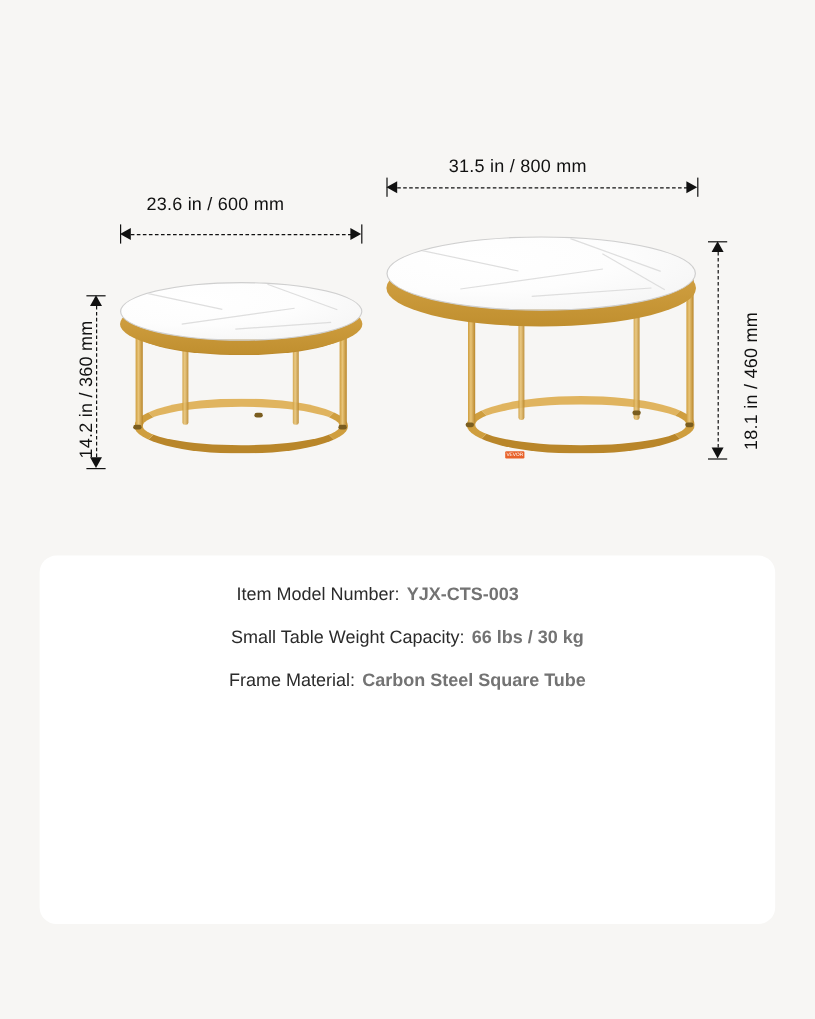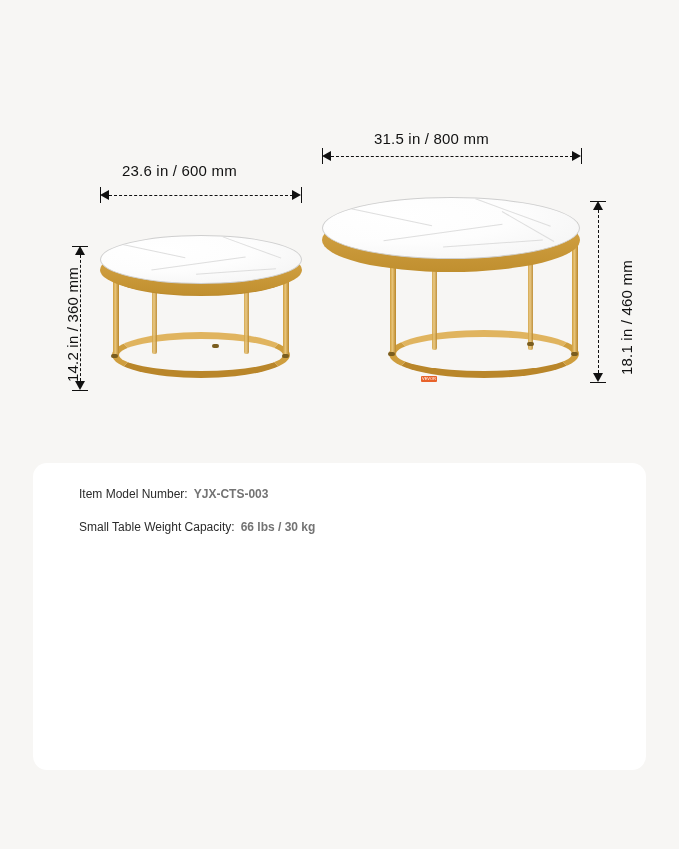--- a/index.html
+++ b/index.html
@@ -152,22 +152,23 @@
     background: #ffffff;
     border-radius: 14px;
   }
   .spec-rows {
     padding: 24px 46px 0 46px;
   }
   .spec-row {
     display: flex;
     align-items: baseline;
     margin-bottom: 19px;
-    font-size: 12px;
+    font-size: 15px;
     color: #2b2b2b;
+    justify-content: center;
   }
   .spec-cell {
     display: flex;
     align-items: baseline;
     white-space: nowrap;
   }
   .spec-cell.col1 { width: 285px; }
   .spec-label { color: #2b2b2b; }
   .spec-value {
     color: #737373;
@@ -270,19 +271,25 @@
 
 
 
       <div class="spec-row">
         <div class="spec-cell">
           <span class="spec-label">Small Table Weight Capacity:</span>
           <span class="spec-value">66 lbs / 30 kg</span>
         </div>
       </div>
 
+      <div class="spec-row">
+        <div class="spec-cell">
+          <span class="spec-label">Frame Material:</span>
+          <span class="spec-value">Carbon Steel Square Tube</span>
+        </div>
+      </div>
 
 
 
     </div>
   </div>
 
 </div>
 
 </body></html>

